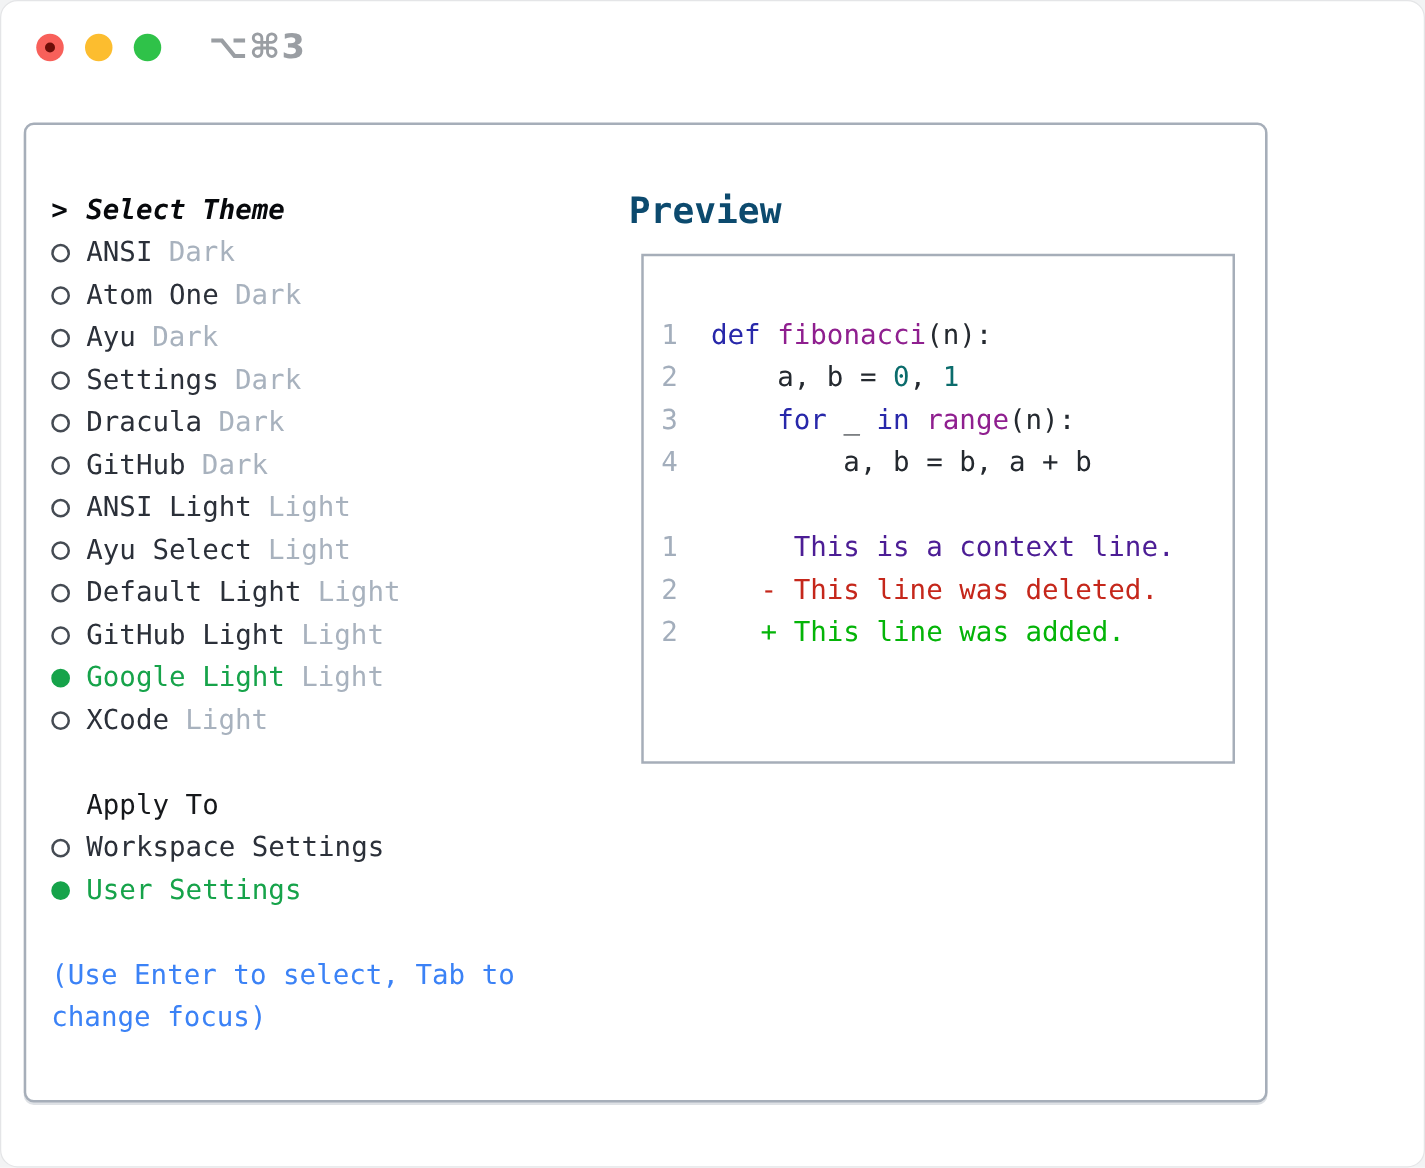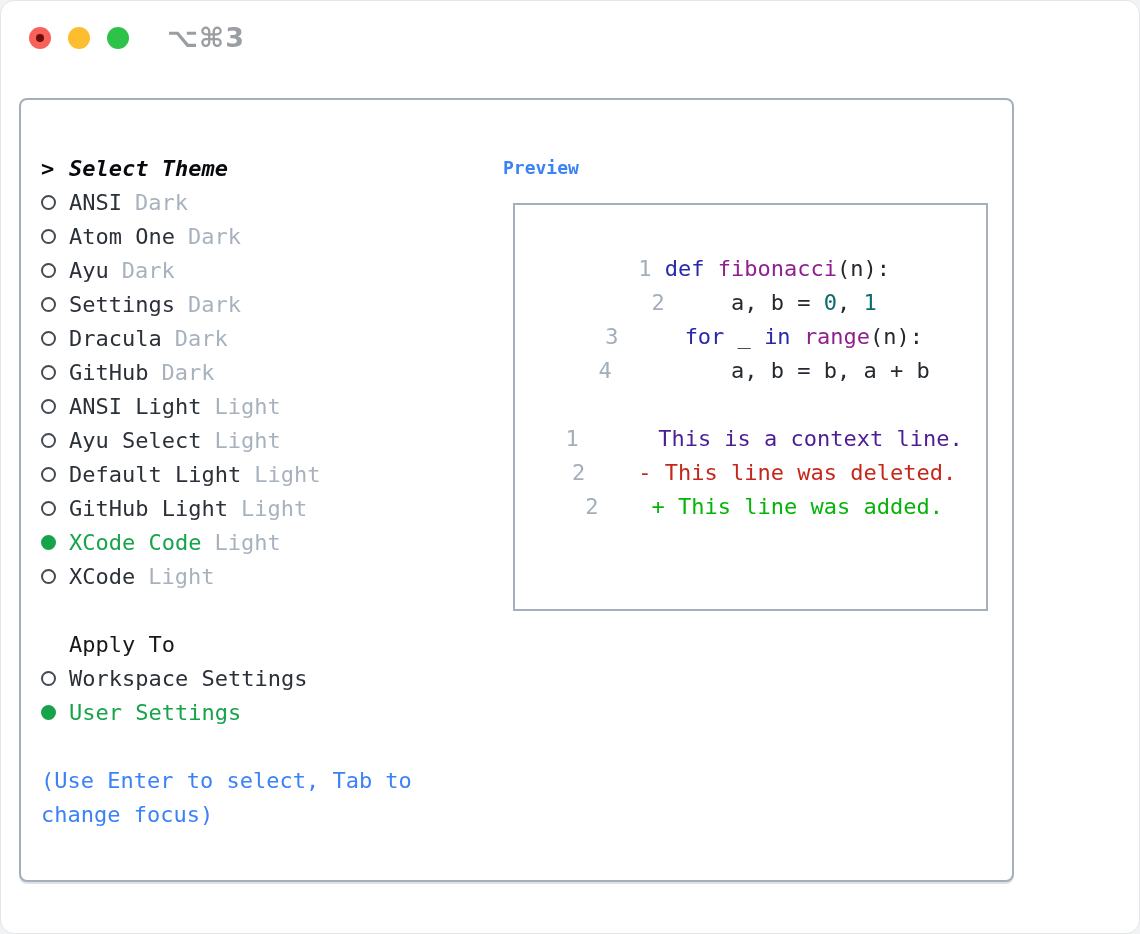--- a/index.html
+++ b/index.html
@@ -43,26 +43,26 @@
   .row .name { white-space: pre; }
   .row .name.sel { color: #16a34a; }
   .row .variant { color: #a8b2be; margin-left: 13px; white-space: pre; }
   .row.header .name { font-weight: bold; color: #07090c; font-style: italic; }
   .row.subheader .name { color: #16181b; }
   .row.help { color: #3b82f6; white-space: pre; }
   .spacer { height: 34px; }
   
   .preview-title {
     position: absolute; left: 482px; top: 51px; height: 34px; line-height: 34px;
-    font-size: 18px; font-weight: bold; color: #3b82f6;
+    font-size: 29px; font-weight: bold; color: #0c4a6e;
   }
   .preview-box {
     position: absolute; left: 492px; top: 103px; width: 475px; height: 408px;
     border: 2px solid #a6aeb9; background: #ffffff;
-    padding: 47px 0 0 14px; overflow: hidden; text-align: center;
+    padding: 47px 0 0 14px; overflow: hidden;
   }
   .cl { height: 34px; line-height: 34px; white-space: pre; font-size: 22px; color: #24292f; }
   .cl .ln { display: inline-block; width: 3ch; color: #a3aebc; white-space: pre; }
   .kw  { color: #2828aa; }
   .fn  { color: #8f1f8f; }
   .lit { color: #0b6c6c; }
   .ctx { color: #4c1d95; }
   .del { color: #c5271b; }
   .add { color: #04b408; }
 </style>
@@ -155,21 +155,21 @@
           <span class="marker">
             <span class="circle"></span>
           </span>
           <span class="name">GitHub Light</span>
           <span class="variant">Light</span>
         </div>
         <div class="row">
           <span class="marker">
             <span class="circle sel"></span>
           </span>
-          <span class="name sel">XCode Code</span>
+          <span class="name sel">Google Light</span>
           <span class="variant">Light</span>
         </div>
         <div class="row">
           <span class="marker">
             <span class="circle"></span>
           </span>
           <span class="name">XCode</span>
           <span class="variant">Light</span>
         </div>
         <div class="spacer"></div>

